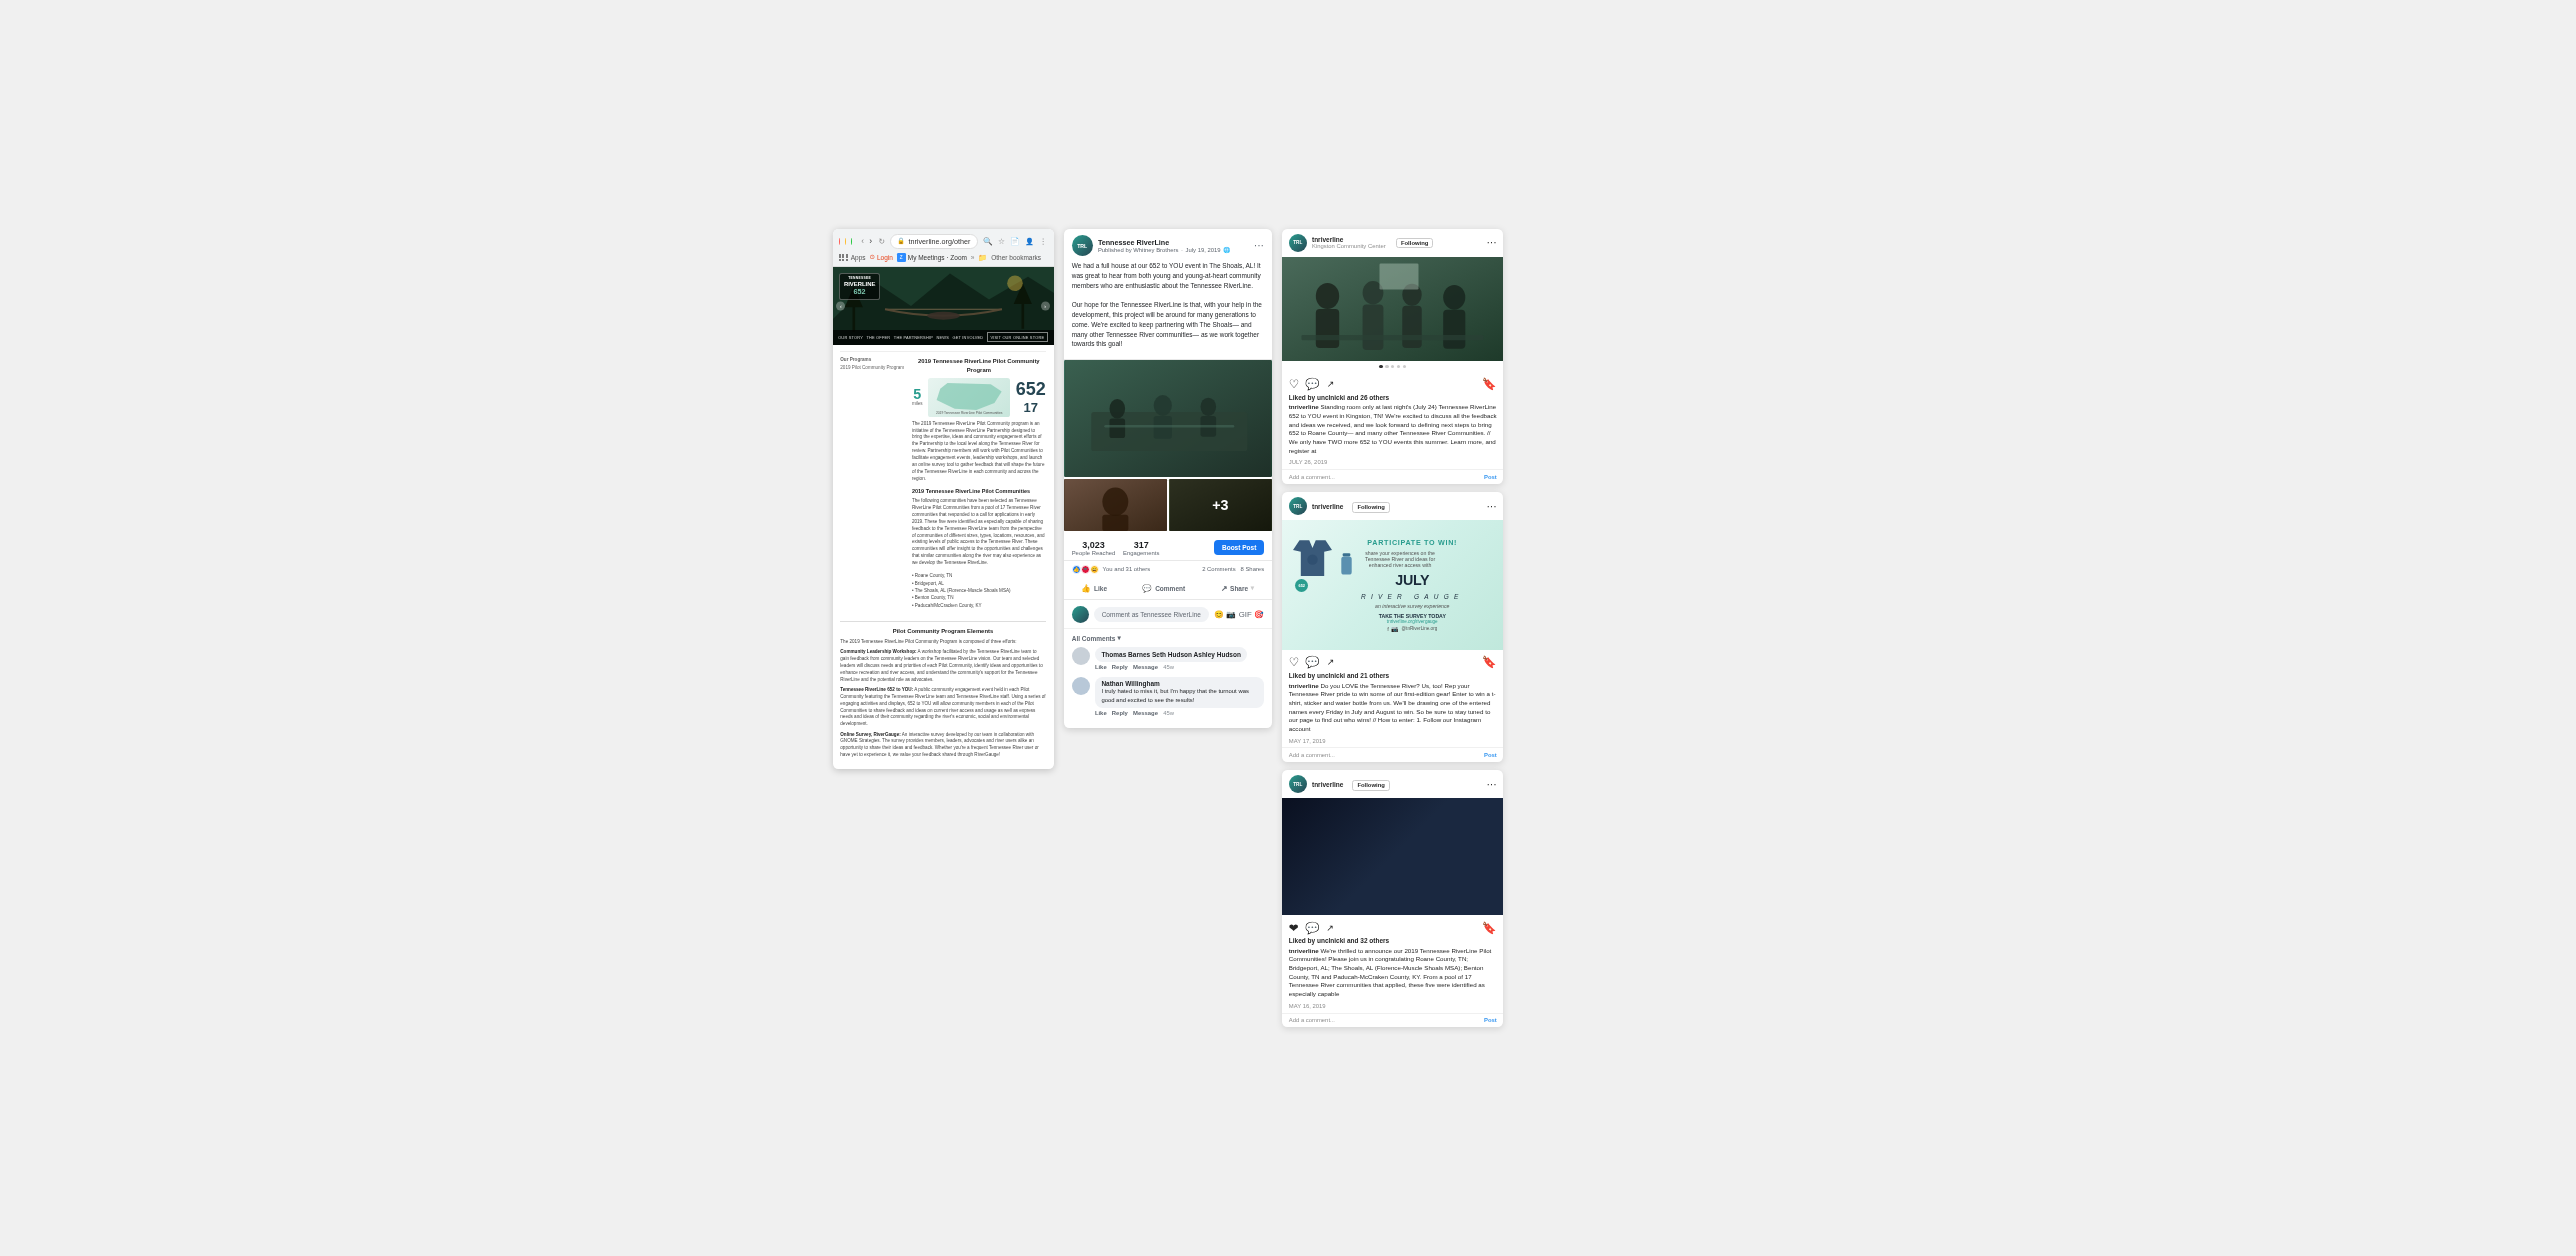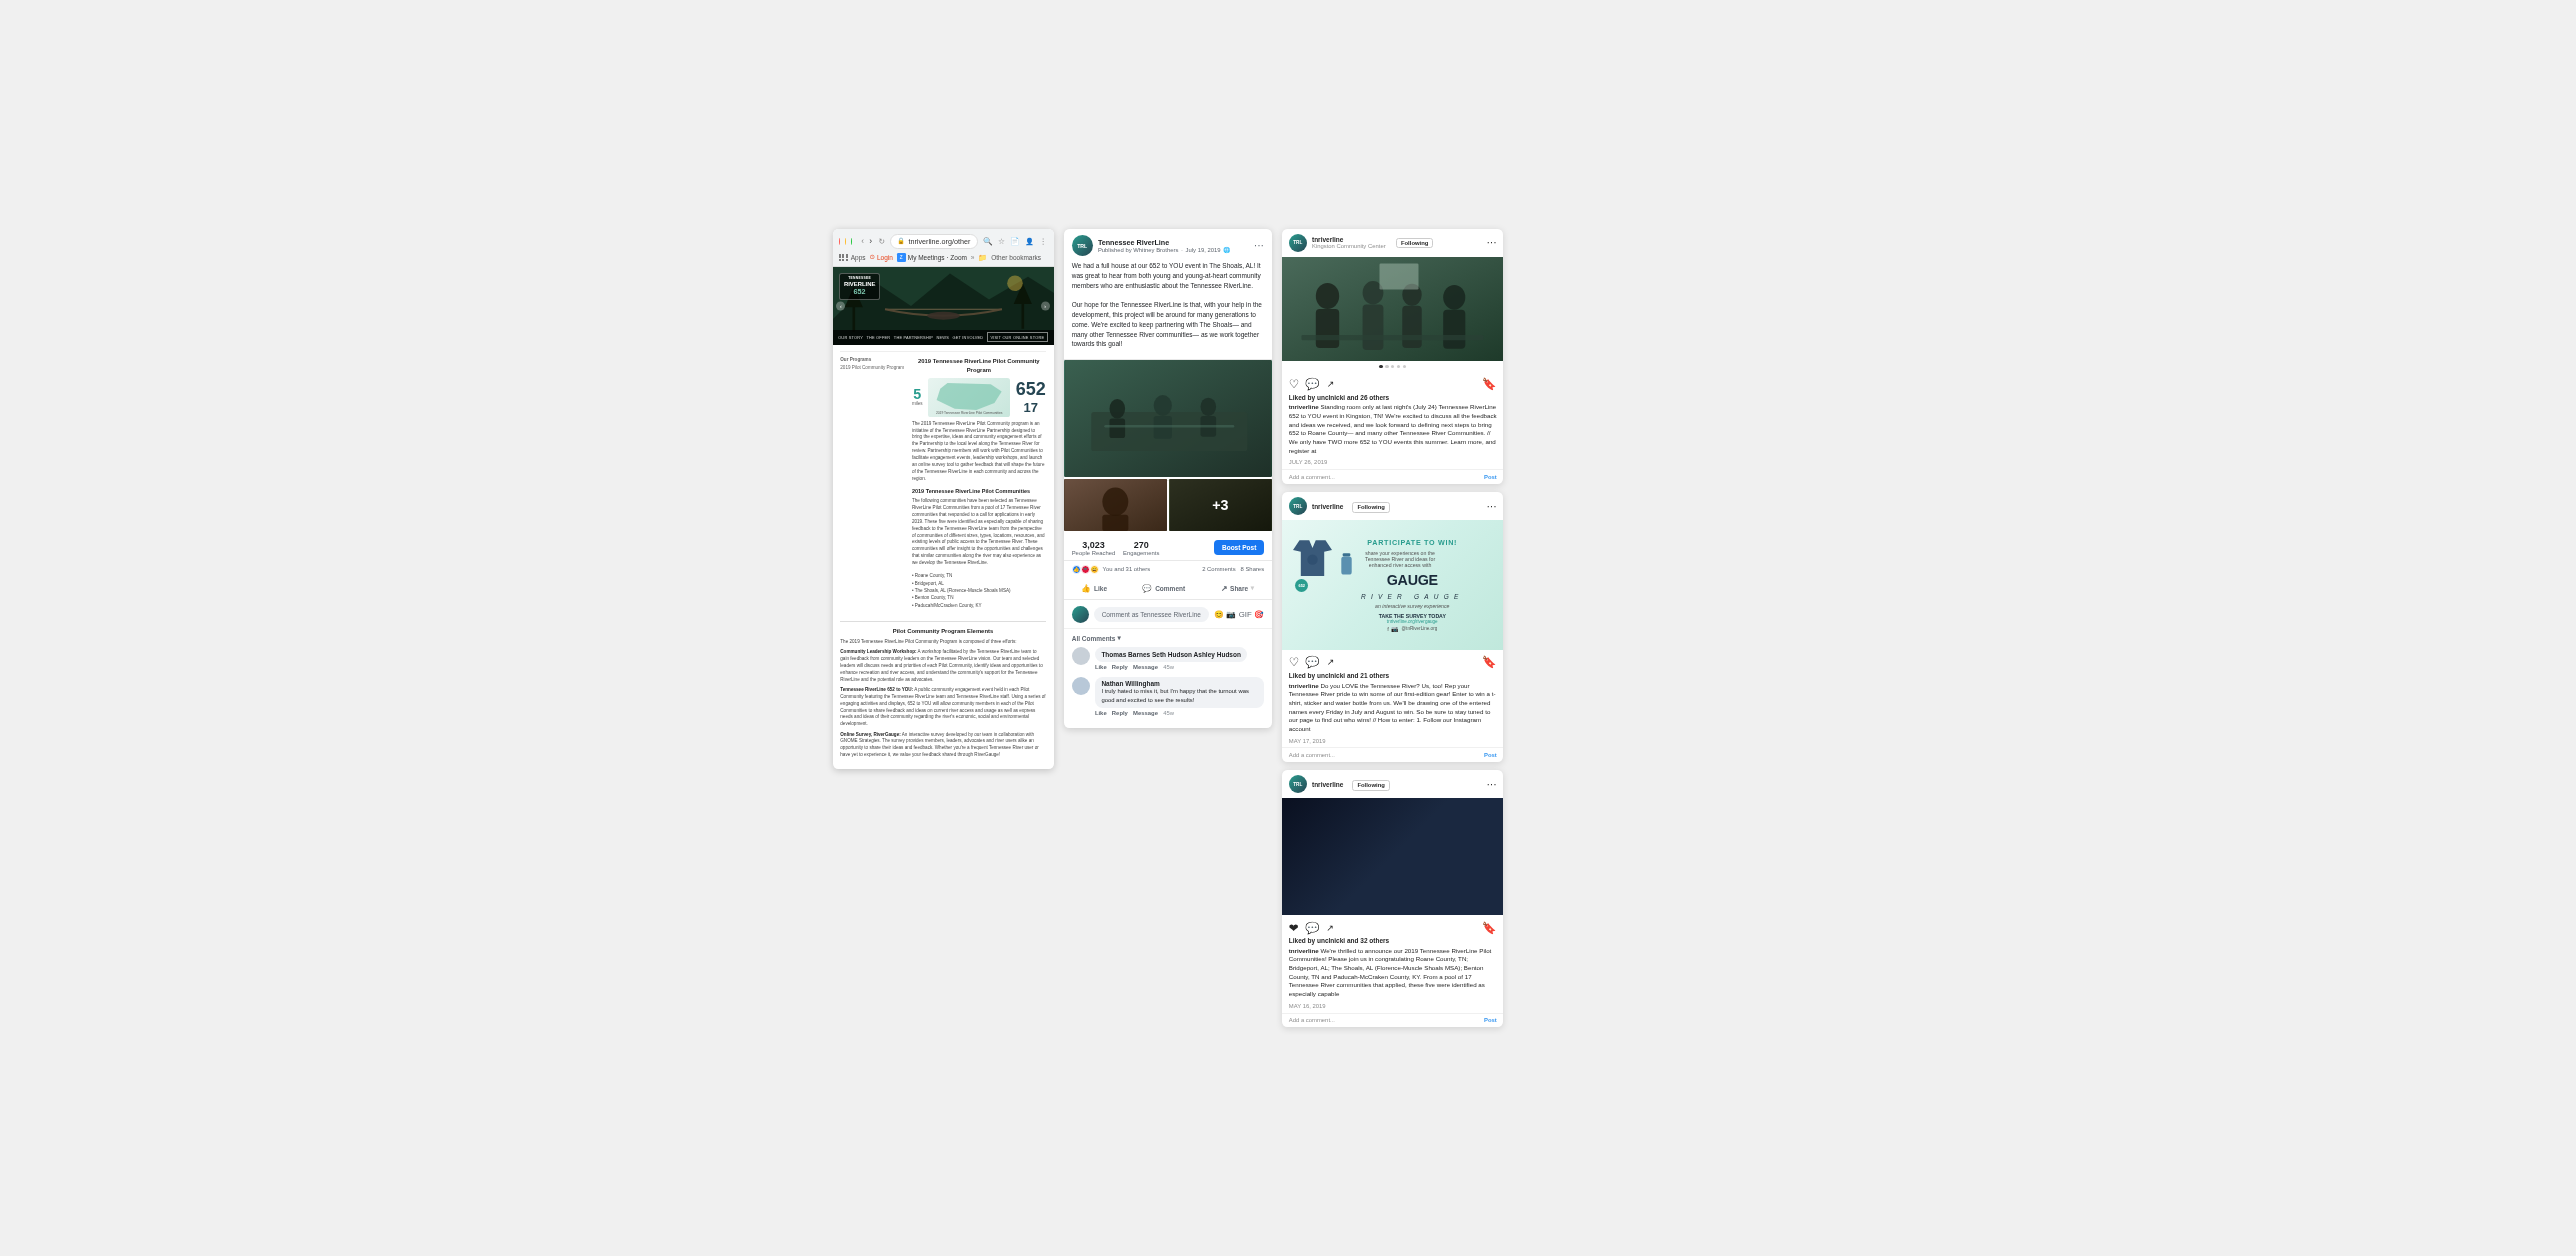--- a/index.html
+++ b/index.html
@@ -1088,21 +1088,21 @@
     </div>
 
     <div style="display:flex;align-items:center;padding:3.9px 7.8px;border-bottom:0.7px solid #e8e8e8">
       <div style="display:flex;gap:3.9px;align-items:center">
         <div class="fb-engagement" style="border:none;padding:0;gap:7.8px">
           <div class="engagement-item">
             <div class="engagement-count">3,023</div>
             <div class="engagement-label">People Reached</div>
           </div>
           <div class="engagement-item">
-            <div class="engagement-count">270</div>
+            <div class="engagement-count">317</div>
             <div class="engagement-label">Engagements</div>
           </div>
         </div>
       </div>
       <button class="boost-btn">Boost Post</button>
     </div>
 
     <div class="fb-reactions">
       <div class="reaction-icons">
         <div class="reaction-circle reaction-like">👍</div>
@@ -1278,21 +1278,21 @@
             <rect x="4" y="0" width="12" height="5" rx="2" fill="#3a7090"></rect>
             <rect x="2" y="5" width="16" height="28" rx="4" fill="#5a90b0"></rect>
           </svg>
           <div style="background:#2a9d8f;border-radius:50%;width:13px;height:13px;display:flex;align-items:center;justify-content:center;color:white;font-size:3.9px;font-weight:900;margin-top:1.3px;margin-left:2.6px">652</div>
         </div>
 
         <div style="text-align:center;margin-left:39px">
           <div class="participate-text">PARTICIPATE TO WIN!</div>
           <div class="share-text">share your experiences on the Tennessee River and ideas for enhanced river access with</div>
           <div class="river-gauge-title">
-            <div>GAUGE</div>
+            <div>JULY</div>
             <div>
               <span style="font-style:italic;font-size:6.5px;letter-spacing:5.2px;font-weight:400;color:#1a2a3a">RIVER GAUGE</span>
             </div>
           </div>
           <div style="font-style:italic;font-size:5.2px;color:#555;margin-top:1.3px">an interactive survey experience</div>
           <div class="take-survey-text">TAKE THE SURVEY TODAY</div>
           <div class="survey-url">tnriverline.org/rivergauge</div>
           <div class="social-icons-row" style="justify-content:center;margin-top:2.6px">
             <span class="social-icon-sm">f</span>
             <span class="social-icon-sm">📷</span>

